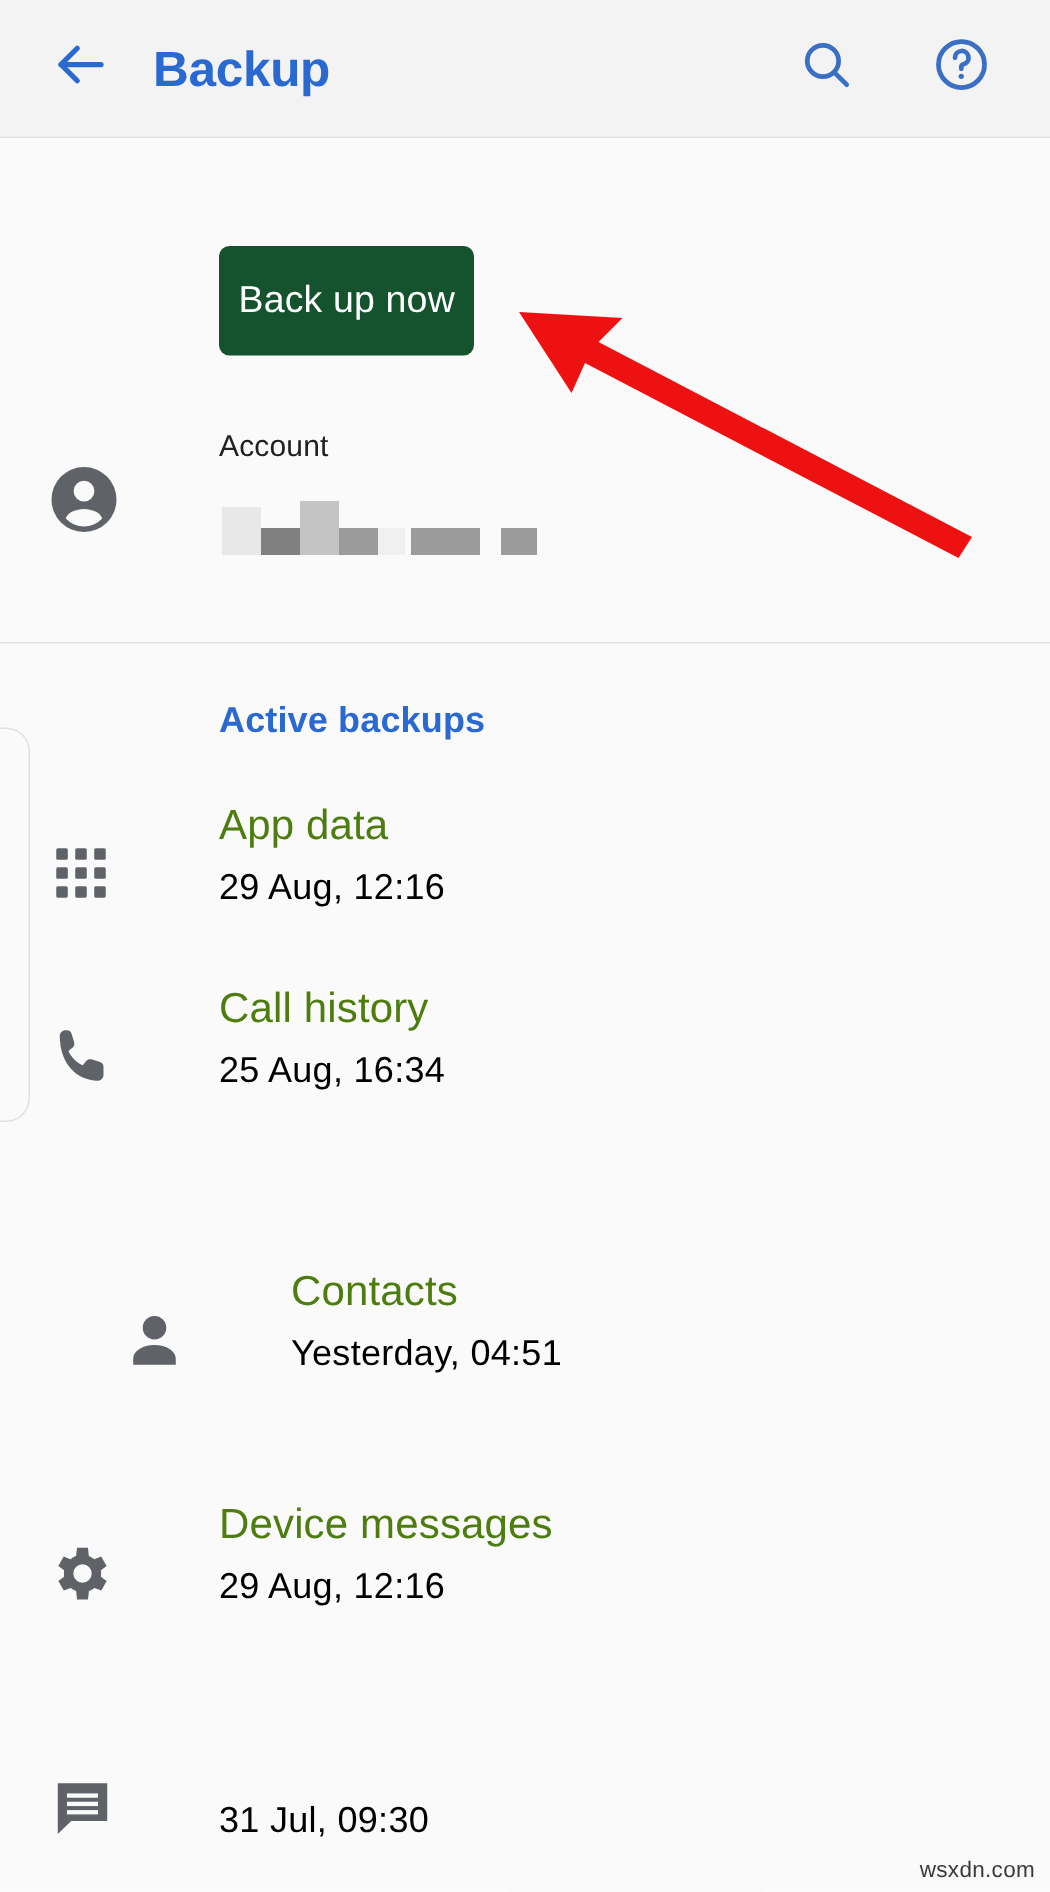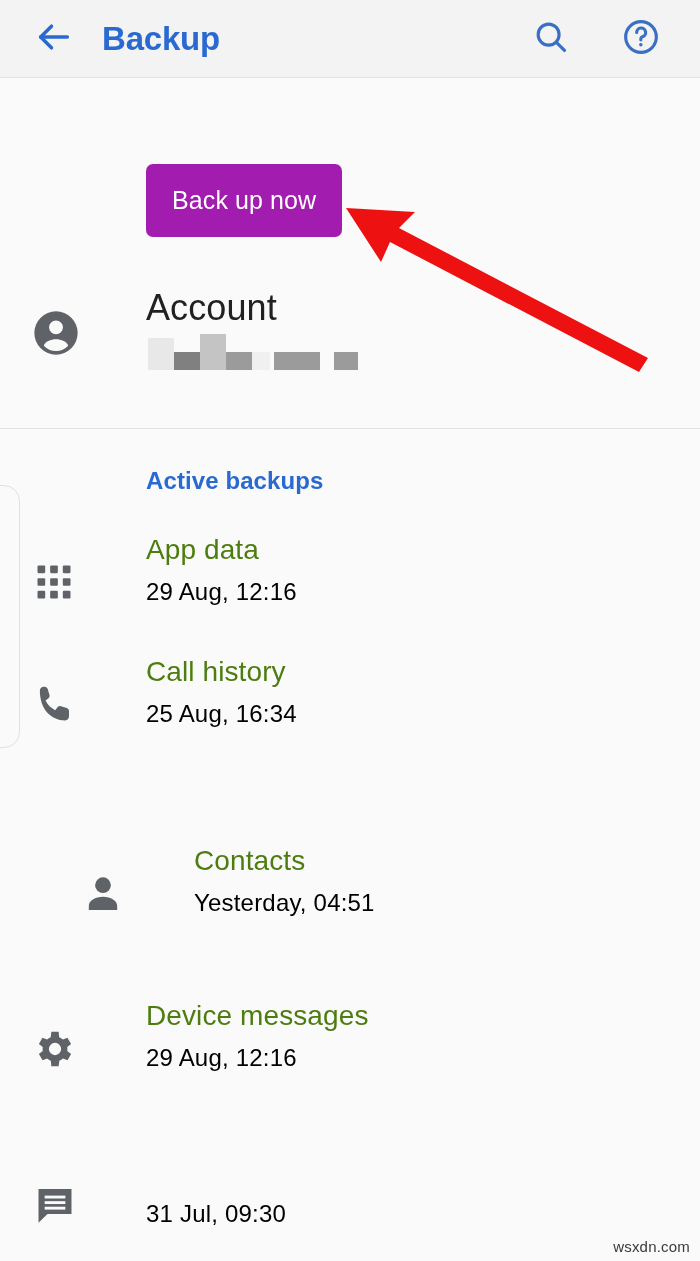--- a/index.html
+++ b/index.html
@@ -18,21 +18,21 @@
     height: 1261px;
     background: #fafafa;
     overflow: hidden;
   }
 
   
   .appbar {
     position: absolute;
     top: 0; left: 0;
     width: 700px;
-    height: 78px;
+    height: 92px;
     background: #f3f3f4;
     border-bottom: 1px solid #e3e3e4;
     display: flex;
     align-items: center;
   }
 
   .back-btn {
     width: 72px;
     height: 72px;
     margin-left: 18px;
@@ -86,25 +86,25 @@
     background: #fafafa;
   }
 
   .backup-now-wrap {
     position: absolute;
     top: 72px;
     left: 146px;
   }
 
   .backup-now-btn {
-    background: #a21caf;
+    background: #14532d;
     color: #ffffff;
     border: none;
     border-radius: 7px;
-    padding: 0 26px;
+    padding: 0 13px;
     height: 73px;
     font-size: 25px;
     font-family: "Liberation Sans", "DejaVu Sans", sans-serif;
     letter-spacing: 0.1px;
     cursor: pointer;
     white-space: nowrap;
   }
 
   
   .account-row {
@@ -118,21 +118,21 @@
     position: absolute;
     left: 30px;
     top: 20px;
     width: 52px;
     height: 52px;
   }
   .account-label {
     position: absolute;
     left: 146px;
     top: 0px;
-    font-size: 36px;
+    font-size: 20px;
     color: #212121;
     letter-spacing: 0.1px;
   }
   .redact-wrap {
     position: absolute;
     left: 148px;
     top: 47px;
     width: 210px;
     height: 36px;
   }

